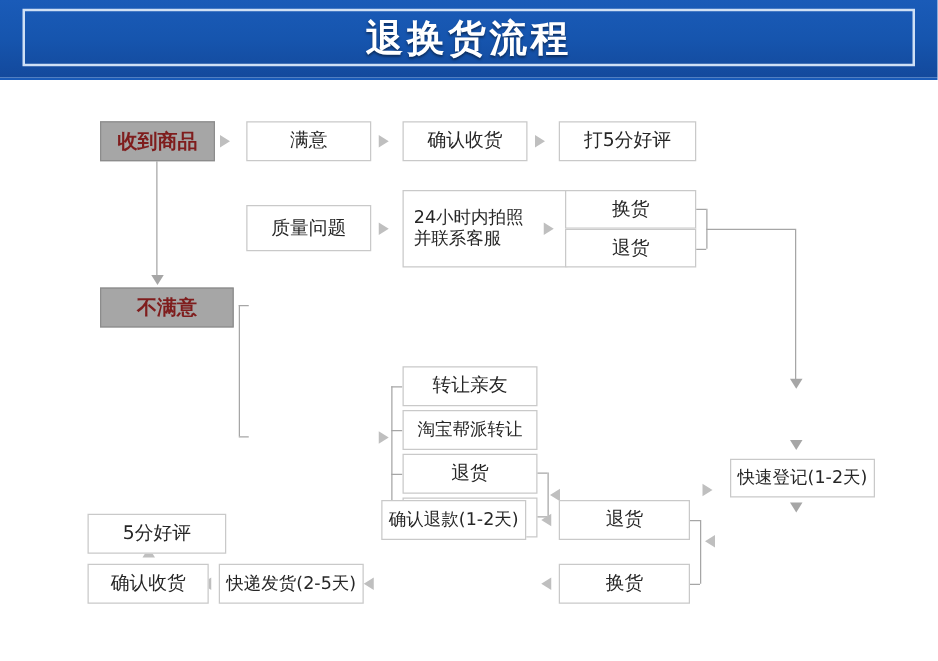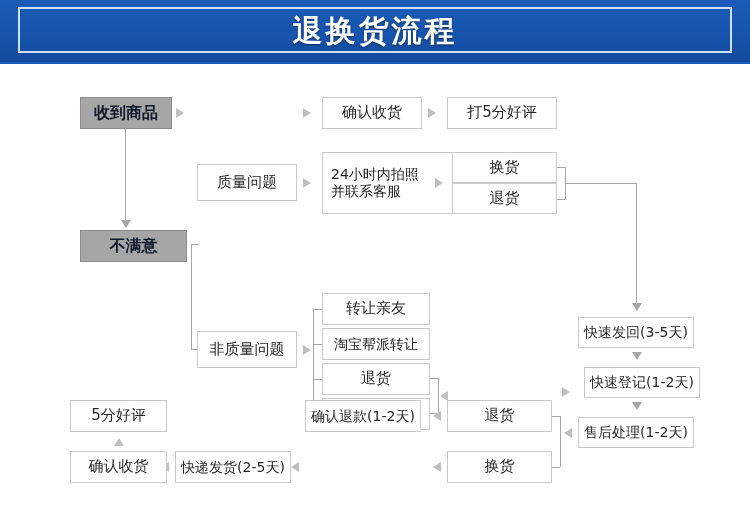--- a/index.html
+++ b/index.html
@@ -50,21 +50,21 @@
     color:#262626;
     display:flex;align-items:center;justify-content:center;
     text-align:center;
     font-size:15px;
     line-height:1.18;
     white-space:pre-line;
   }
   .box.gray{
     background:#a6a6a6;
     border:1px solid #8c8c8c;
-    color:#0f172a;
+    color:#7f1d1d;
     font-weight:bold;
     font-size:16px;
   }
   .box.sm{font-size:14px;}
 
   
   .ln{position:absolute;background:#a6a6a6;}
   .ln.h{height:1px;}
   .ln.v{width:1px;}
 
@@ -82,20 +82,21 @@
   <div id="banner-title">退换货流程</div>
 </div>
 <div id="banner-rule"></div>
 
 <div id="canvas">
 
   <div class="box gray" style="left:80px;top:33px;width:92px;height:32px;">收到商品</div>
 
   <div class="tri r" style="left:176px;top:44px;"></div>
 
+  <div class="box" style="left:197px;top:33px;width:100px;height:32px;">满意</div>
 
   <div class="tri r" style="left:303px;top:44px;"></div>
 
   <div class="box" style="left:322px;top:33px;width:100px;height:32px;">确认收货</div>
 
   <div class="tri r" style="left:428px;top:44px;"></div>
 
   <div class="box" style="left:447px;top:33px;width:110px;height:32px;">打5分好评</div>
 
   <div class="ln v" style="left:125px;top:65px;height:93px;"></div>
@@ -119,21 +120,20 @@
   <div class="box" style="left:452px;top:88px;width:105px;height:31px;">换货</div>
   <div class="box" style="left:452px;top:119px;width:105px;height:31px;">退货</div>
 
   <div class="ln h" style="left:557px;top:103px;width:8px;"></div>
   <div class="ln h" style="left:557px;top:135px;width:8px;"></div>
   <div class="ln v" style="left:565px;top:103px;height:32px;"></div>
   <div class="ln h" style="left:565px;top:119px;width:71px;"></div>
   <div class="ln v" style="left:636px;top:119px;height:122px;"></div>
   <div class="tri d" style="left:632px;top:239px;"></div>
 
-  <div class="box" style="left:197px;top:267px;width:100px;height:37px;">非质量问题</div>
 
   <div class="tri r" style="left:303px;top:281px;"></div>
 
   <div class="ln v" style="left:313px;top:245px;height:122px;"></div>
   <div class="ln h" style="left:313px;top:245px;width:9px;"></div>
   <div class="ln h" style="left:313px;top:280px;width:9px;"></div>
   <div class="ln h" style="left:313px;top:315px;width:9px;"></div>
   <div class="ln h" style="left:313px;top:350px;width:9px;"></div>
 
   <div class="box sm" style="left:322px;top:264px;width:108px;height:32px;">淘宝帮派转让</div>
@@ -142,25 +142,23 @@
   <div class="box" style="left:322px;top:334px;width:108px;height:32px;">换货</div>
 
   <div class="ln h" style="left:430px;top:314px;width:8px;"></div>
   <div class="ln h" style="left:430px;top:349px;width:8px;"></div>
   <div class="ln v" style="left:438px;top:314px;height:35px;"></div>
   <div class="tri l" style="left:440px;top:327px;"></div>
 
 
   <div class="tri r" style="left:562px;top:323px;"></div>
 
-  <div class="box sm" style="left:578px;top:253px;width:116px;height:31px;">快速发回(3-5天)</div>
   <div class="tri d" style="left:632px;top:288px;"></div>
   <div class="box sm" style="left:584px;top:303px;width:116px;height:31px;">快速登记(1-2天)</div>
   <div class="tri d" style="left:632px;top:338px;"></div>
-  <div class="box sm" style="left:578px;top:353px;width:116px;height:31px;">售后处理(1-2天)</div>
 
   <div class="tri l" style="left:564px;top:364px;"></div>
   <div class="ln v" style="left:560px;top:352px;height:51px;"></div>
   <div class="ln h" style="left:552px;top:352px;width:8px;"></div>
   <div class="ln h" style="left:552px;top:403px;width:8px;"></div>
 
   <div class="box" style="left:447px;top:336px;width:105px;height:32px;">退货</div>
   <div class="box" style="left:447px;top:387px;width:105px;height:32px;">换货</div>
 
   <div class="tri l" style="left:433px;top:347px;"></div>
@@ -171,15 +169,15 @@
   <div class="tri l" style="left:291px;top:398px;"></div>
 
   <div class="box sm" style="left:175px;top:387px;width:116px;height:32px;">快递发货(2-5天)</div>
 
   <div class="tri l" style="left:161px;top:398px;"></div>
 
   <div class="box" style="left:70px;top:387px;width:97px;height:32px;">确认收货</div>
 
   <div class="tri u" style="left:114px;top:374px;"></div>
 
-  <div class="box" style="left:70px;top:336px;width:97px;height:32px;text-align:center;">5分好评</div>
+  <div class="box" style="left:70px;top:347px;width:111px;height:32px;text-align:center;">5分好评</div>
 
 </div>
 
 </body></html>

